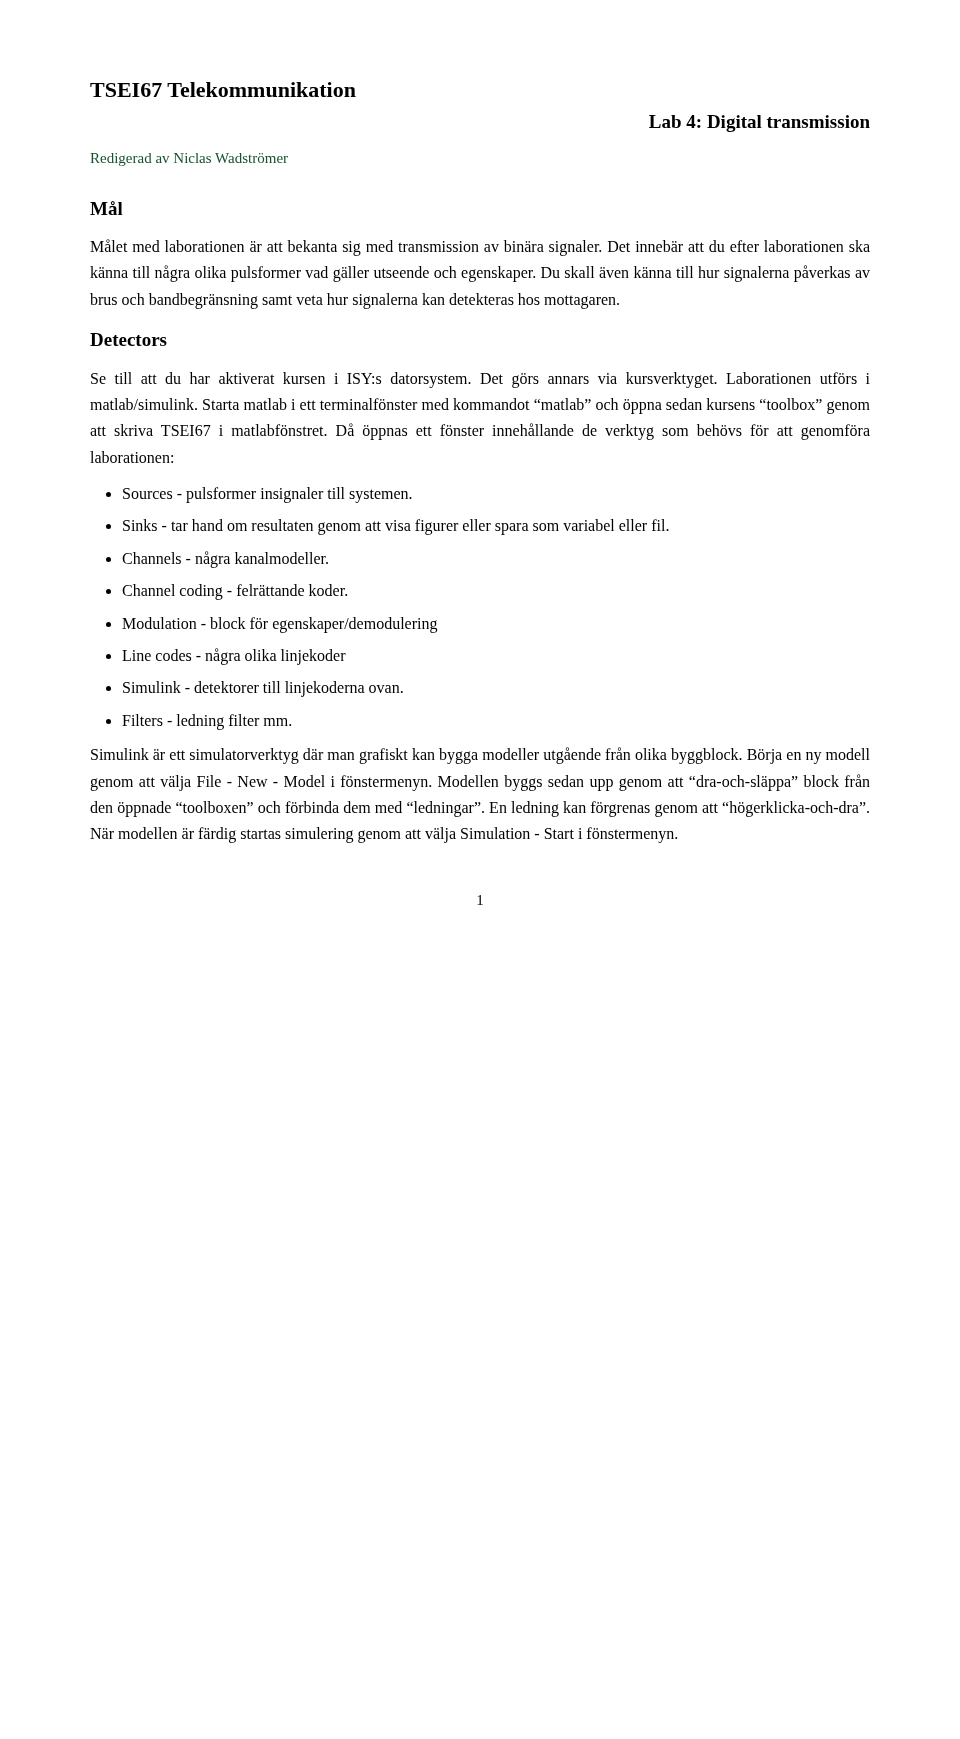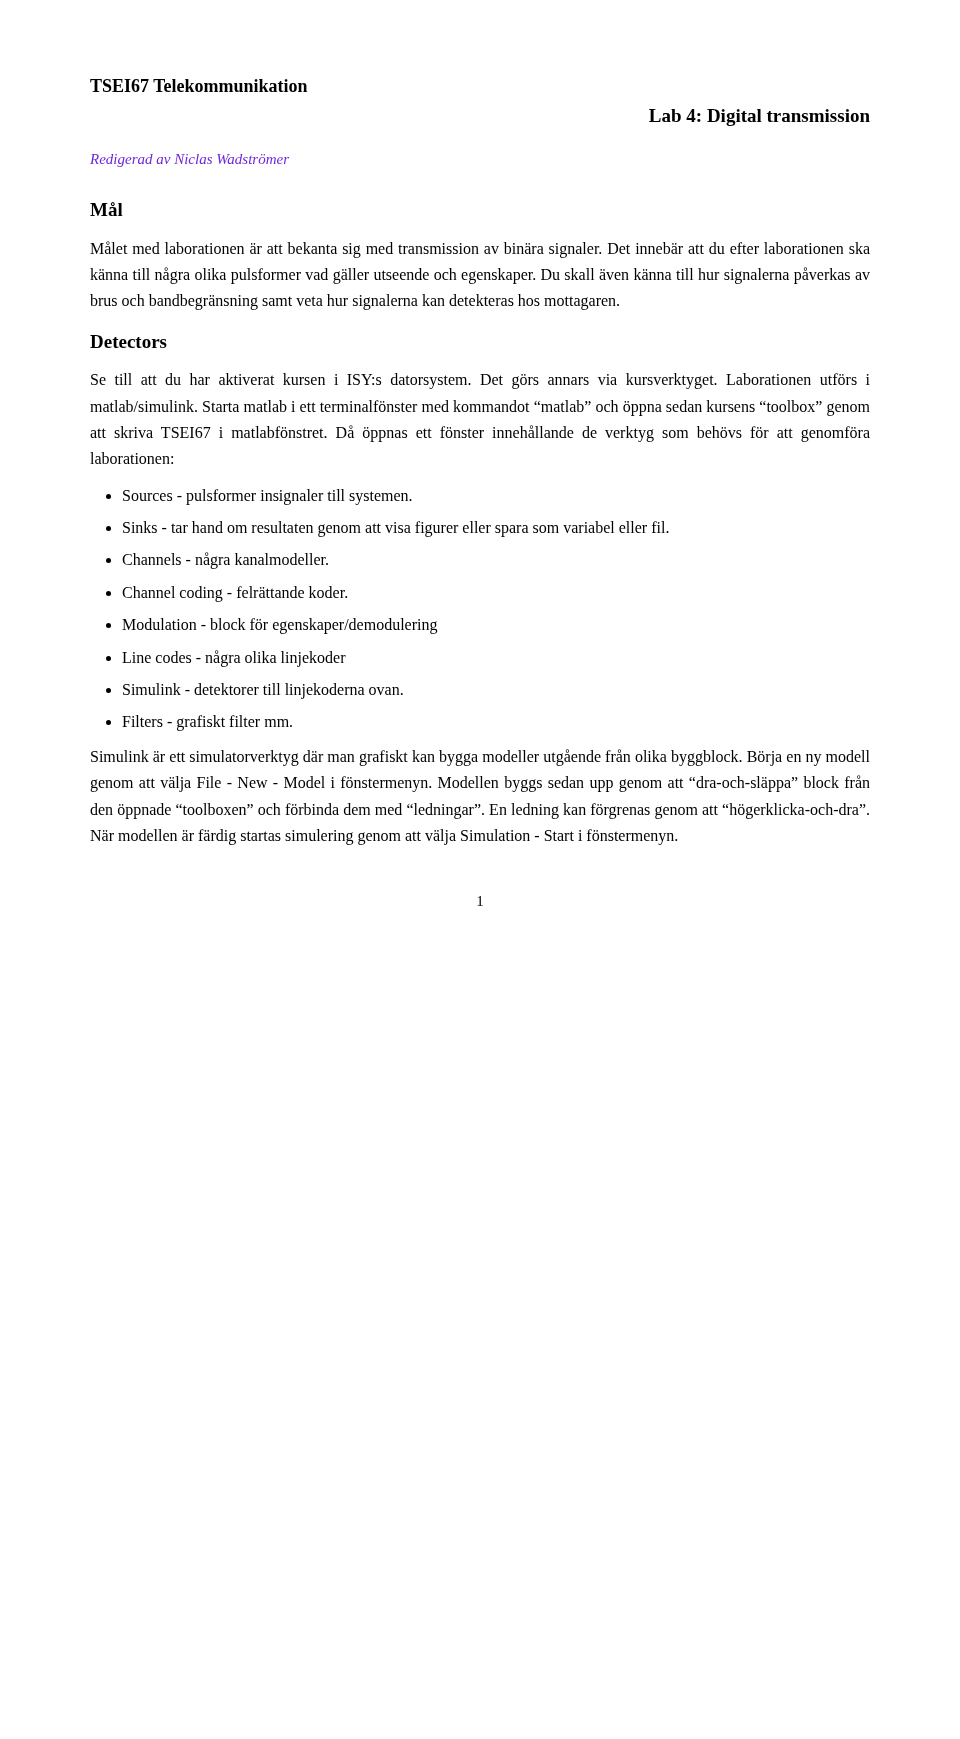--- a/index.html
+++ b/index.html
@@ -17,35 +17,34 @@
     .page {
       width: 960px;
       min-height: 1739px;
       padding: 72px 90px 72px 90px;
       background: #fff;
     }
     .title-block {
       margin-bottom: 24px;
     }
     h1.main-title {
-      font-size: 18px;
+      font-size: 22px;
       font-weight: bold;
       font-family: Georgia, "Times New Roman", serif;
     }
     h2.sub-title {
       font-size: 19px;
       font-weight: bold;
       font-family: Liberation Serif, serif;
       text-align: right;
     }
     .author {
       font-size: 15px;
-      color: #6d28d9;
-      margin-top: 16px;
-      font-style: italic;
+      color: #14532d;
+      margin-top: 8px;
     }
     h2.section-heading {
       font-size: 19px;
       font-weight: bold;
       margin-top: 12px;
       margin-bottom: 10px;
     }
     p {
       margin-bottom: 10px;
       text-align: justify;
@@ -88,21 +87,21 @@
     <h2 class="section-heading">Detectors</h2>
     <p>Se till att du har aktiverat kursen i ISY:s datorsystem. Det görs annars via kursverktyget. Laborationen utförs i matlab/simulink. Starta matlab i ett terminalfönster med kommandot “matlab” och öppna sedan kursens “toolbox” genom att skriva TSEI67 i matlabfönstret. Då öppnas ett fönster innehållande de verktyg som behövs för att genomföra laborationen:</p>
     <ul>
       <li><span>Sources - pulsformer insignaler till systemen.</span></li>
       <li><span>Sinks - tar hand om resultaten genom att visa figurer eller spara som variabel eller fil.</span></li>
       <li><span>Channels - några kanalmodeller.</span></li>
       <li><span>Channel coding - felrättande koder.</span></li>
       <li><span>Modulation - block för egenskaper/demodulering</span></li>
       <li><span>Line codes - några olika linjekoder</span></li>
       <li><span>Simulink - detektorer till linjekoderna ovan.</span></li>
-      <li><span>Filters - grafiskt filter mm.</span></li>
+      <li><span>Filters - ledning filter mm.</span></li>
     </ul>
   </div>
 
   <div>
     <p>Simulink är ett simulatorverktyg där man grafiskt kan bygga modeller utgående från olika byggblock. Börja en ny modell genom att välja File - New - Model i fönstermenyn. Modellen byggs sedan upp genom att “dra-och-släppa” block från den öppnade “toolboxen” och förbinda dem med “ledningar”. En ledning kan förgrenas genom att “högerklicka-och-dra”. När modellen är färdig startas simulering genom att välja Simulation - Start i fönstermenyn.</p>
   </div>
 
   <div class="page-number">1</div>
 
 </div>

